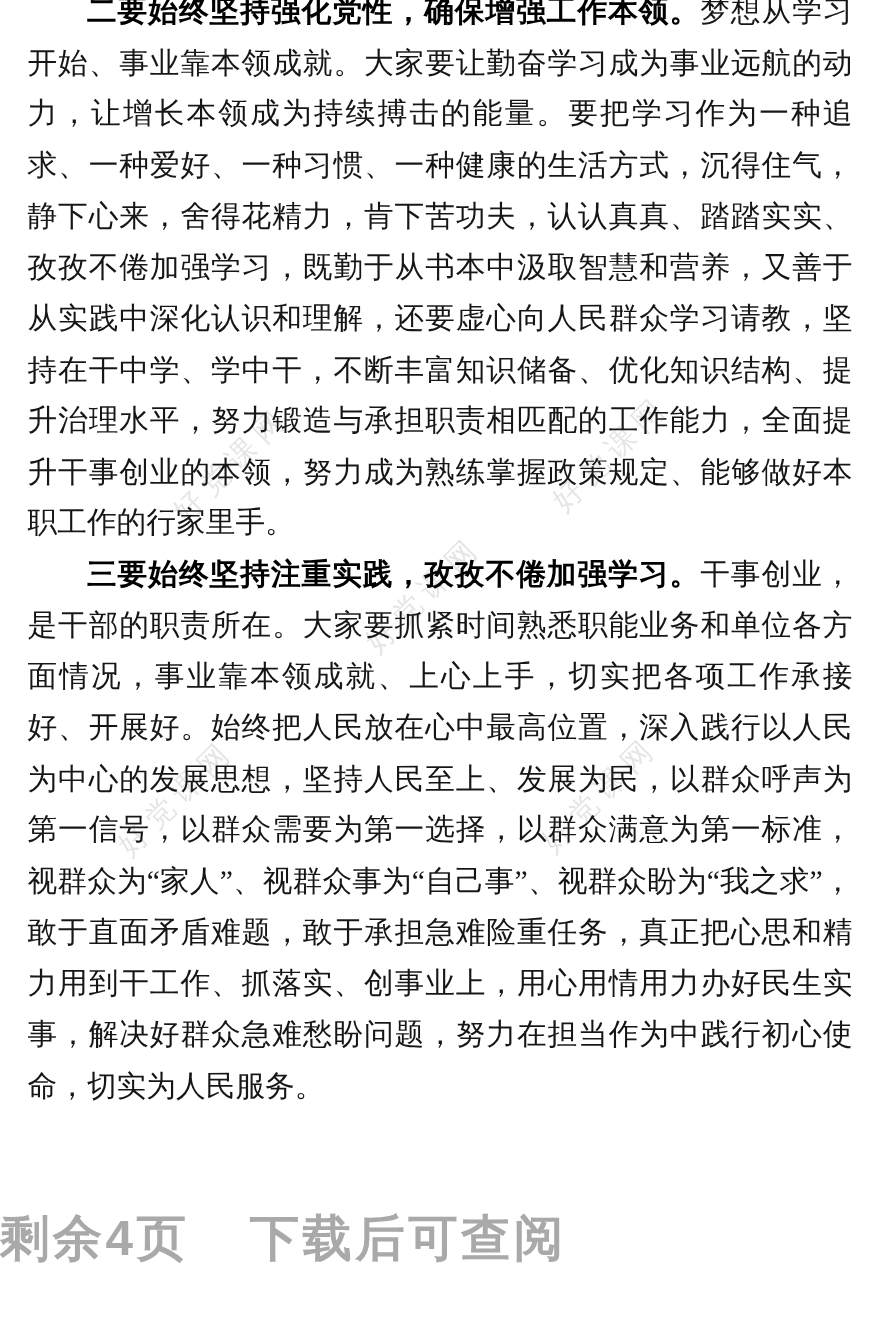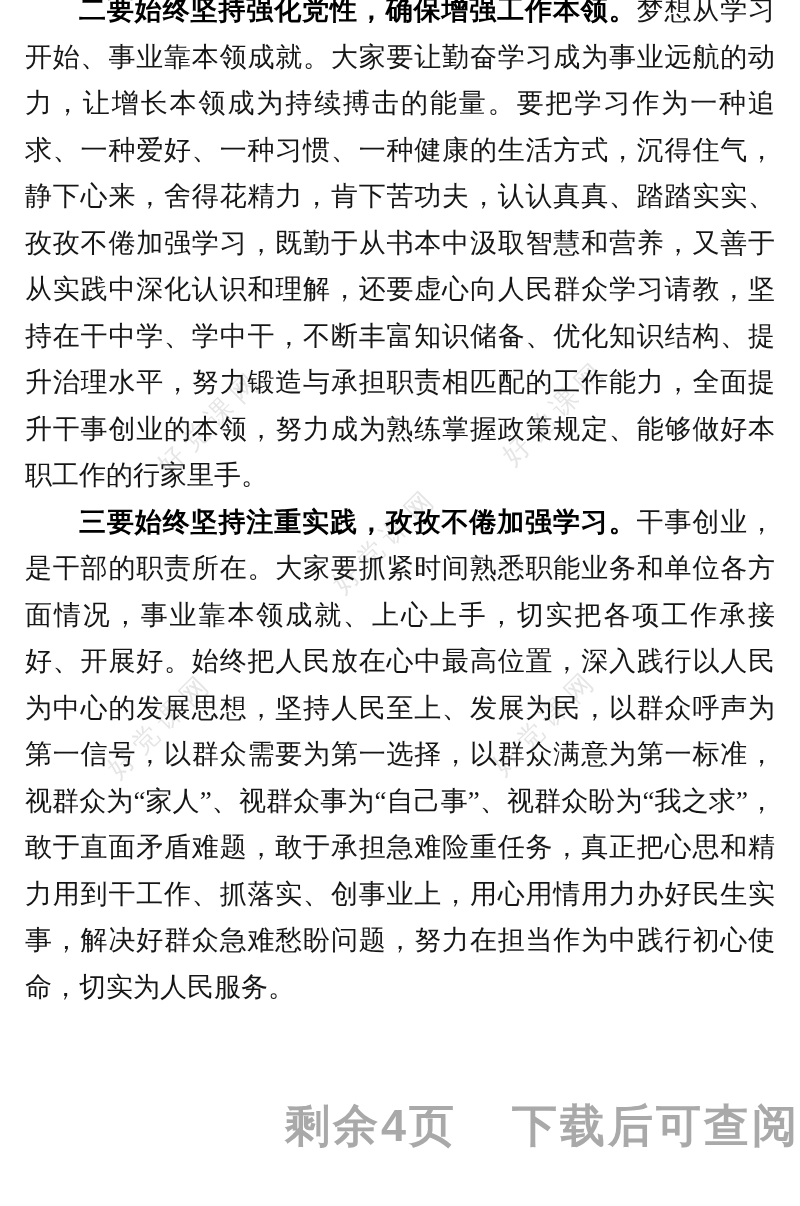--- a/index.html
+++ b/index.html
@@ -47,21 +47,21 @@
     pointer-events: none;
     z-index: 1;
     font-family: "Liberation Sans", "DejaVu Sans", sans-serif;
   }
   
   .footer-notice {
     position: absolute;
     left: 0;
     top: 1096px;
     width: 800px;
-    text-align: right;
+    text-align: left;
     font-family: "Liberation Sans", "DejaVu Sans", sans-serif;
     font-weight: bold;
     font-size: 45px;
     color: #a9a9a9;
     letter-spacing: 3px;
     z-index: 2;
   }
   .footer-notice .gap {
     display: inline-block;
     width: 55px;

